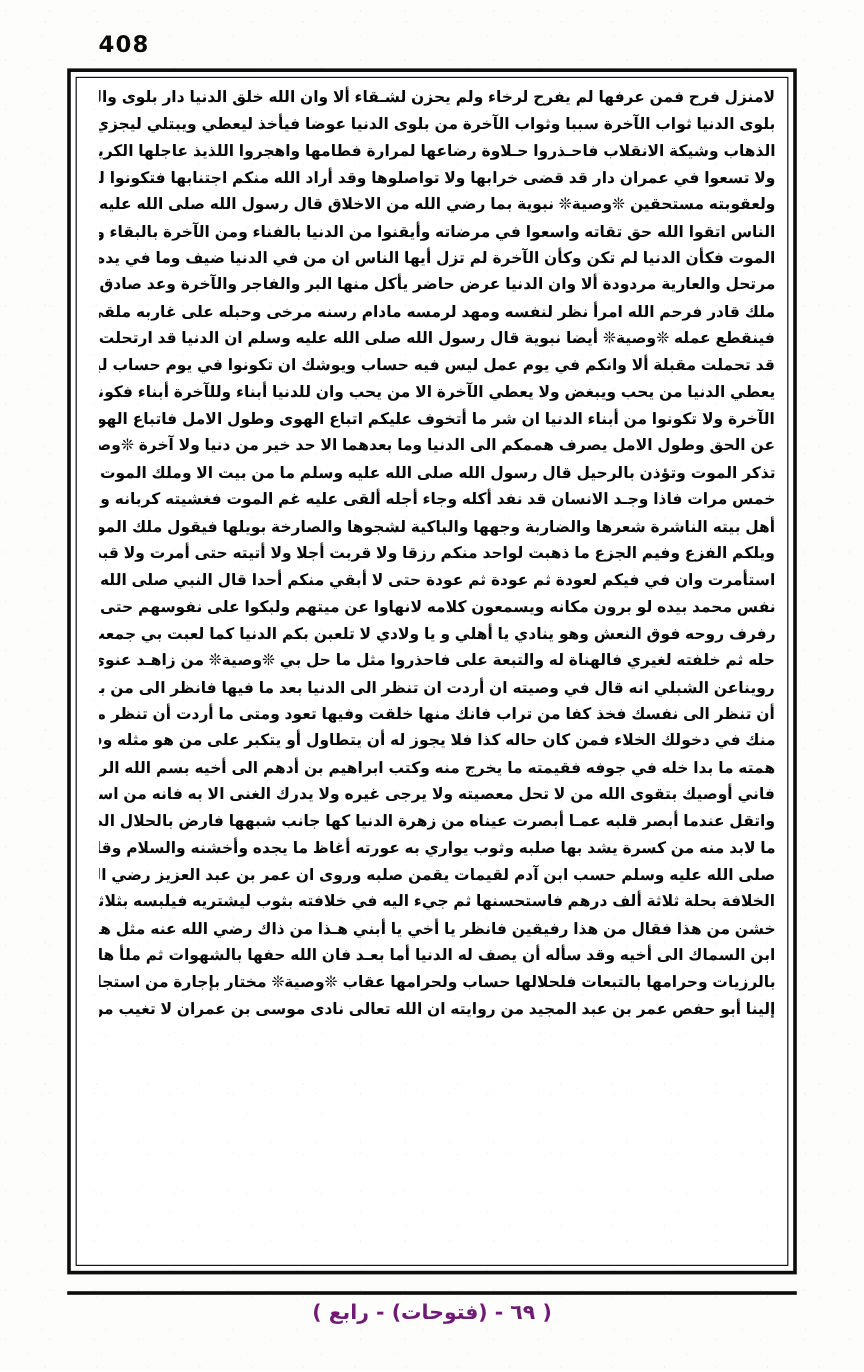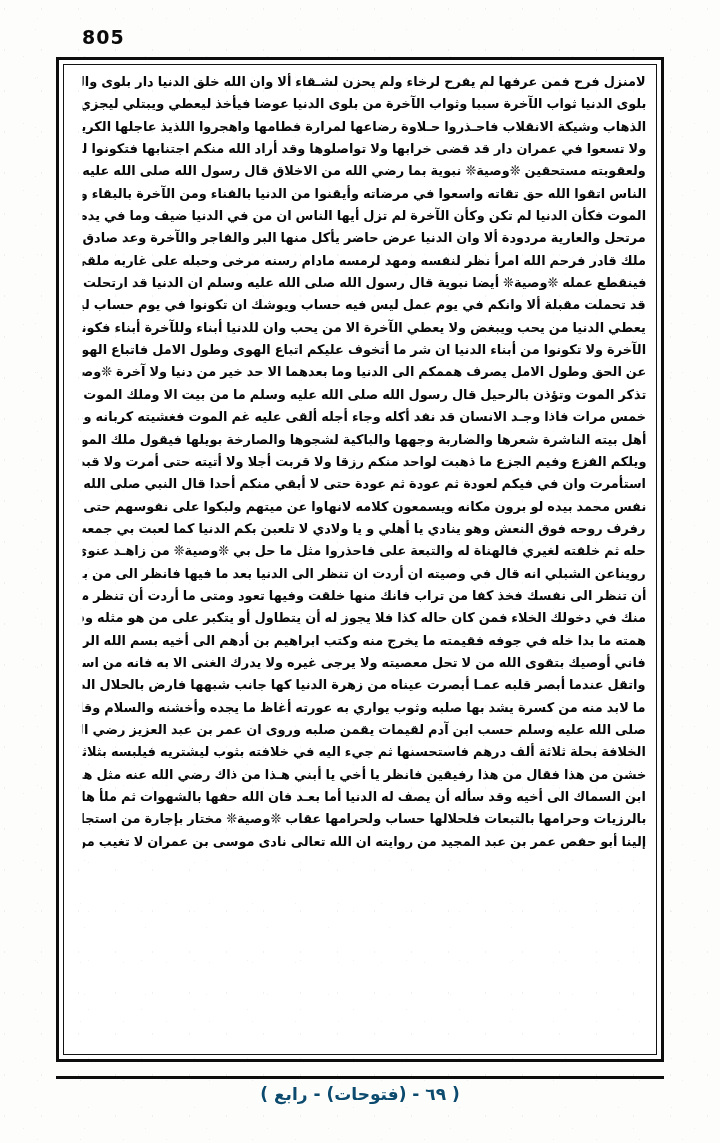--- a/index.html
+++ b/index.html
@@ -102,21 +102,21 @@
   }
   .footer {
     position: absolute;
     left: 0;
     right: 0;
     top: 1084px;
     text-align: center;
     direction: rtl;
     font-size: 17px;
     font-weight: 700;
-    color: #0c4a6e;
+    color: #701a75;
     font-family: "DejaVu Sans", sans-serif;
     letter-spacing: 0.5px;
   }
 
   
   .grain {
     position: absolute;
     inset: 0;
     pointer-events: none;
     opacity: 0.05;
@@ -126,21 +126,21 @@
       radial-gradient(circle at 38% 84%, #000 0.5px, transparent 0.6px),
       radial-gradient(circle at 88% 31%, #000 0.5px, transparent 0.6px);
     background-size: 37px 41px, 53px 49px, 61px 67px, 43px 59px;
   }
 </style>
 </head>
 <body>
 
 <div class="page">
 
-  <div class="page-number">805</div>
+  <div class="page-number">408</div>
 
   <div class="frame-outer">
     <div class="frame-inner">
       <div class="text-block" id="text-block">
           <span class="ln">لامنزل فرح فمن عرفها لم يفرح لرخاء ولم يحزن لشـقاء ألا وان الله خلق الدنيا دار بلوى والآخرة دار عقبى فجعـل</span>
           <span class="ln">بلوى الدنيا ثواب الآخرة سببا وثواب الآخرة من بلوى الدنيا عوضا فيأخذ ليعطي ويبتلي ليجزي وانها السريعة</span>
           <span class="ln">الذهاب وشيكة الانقلاب فاحـذروا حـلاوة رضاعها لمرارة فطامها واهجروا اللذيذ عاجلها الكريه آجلها</span>
           <span class="ln">ولا تسعوا في عمران دار قد قضى خرابها ولا تواصلوها وقد أراد الله منكم اجتنابها فتكونوا للسخطه متعرضين</span>
           <span class="ln">ولعقوبته مستحقين ❊وصية❊ نبوية بما رضي الله من الاخلاق قال رسول الله صلى الله عليه وسلم أيها</span>
           <span class="ln">الناس اتقوا الله حق تقاته واسعوا في مرضاته وأيقنوا من الدنيا بالفناء ومن الآخرة بالبقاء واعملوا لما بعـد</span>

